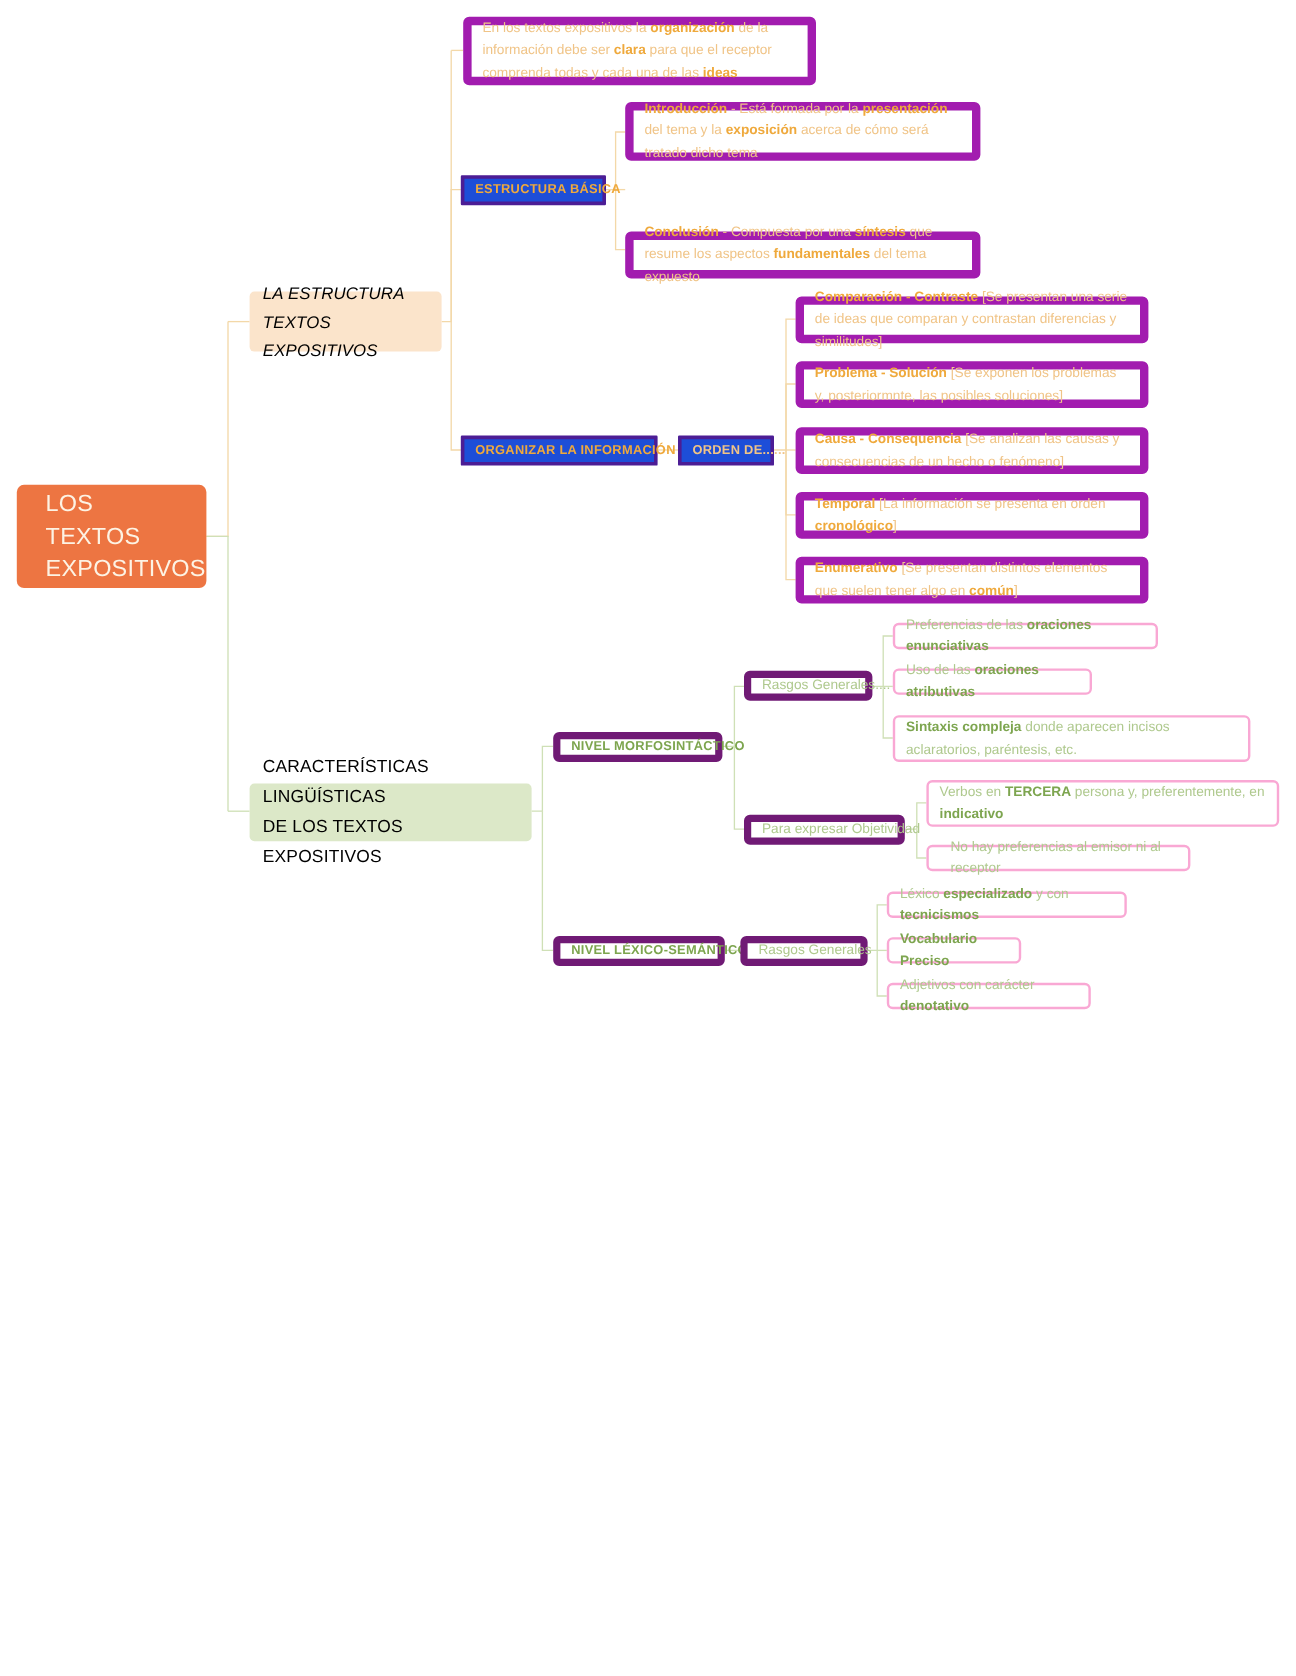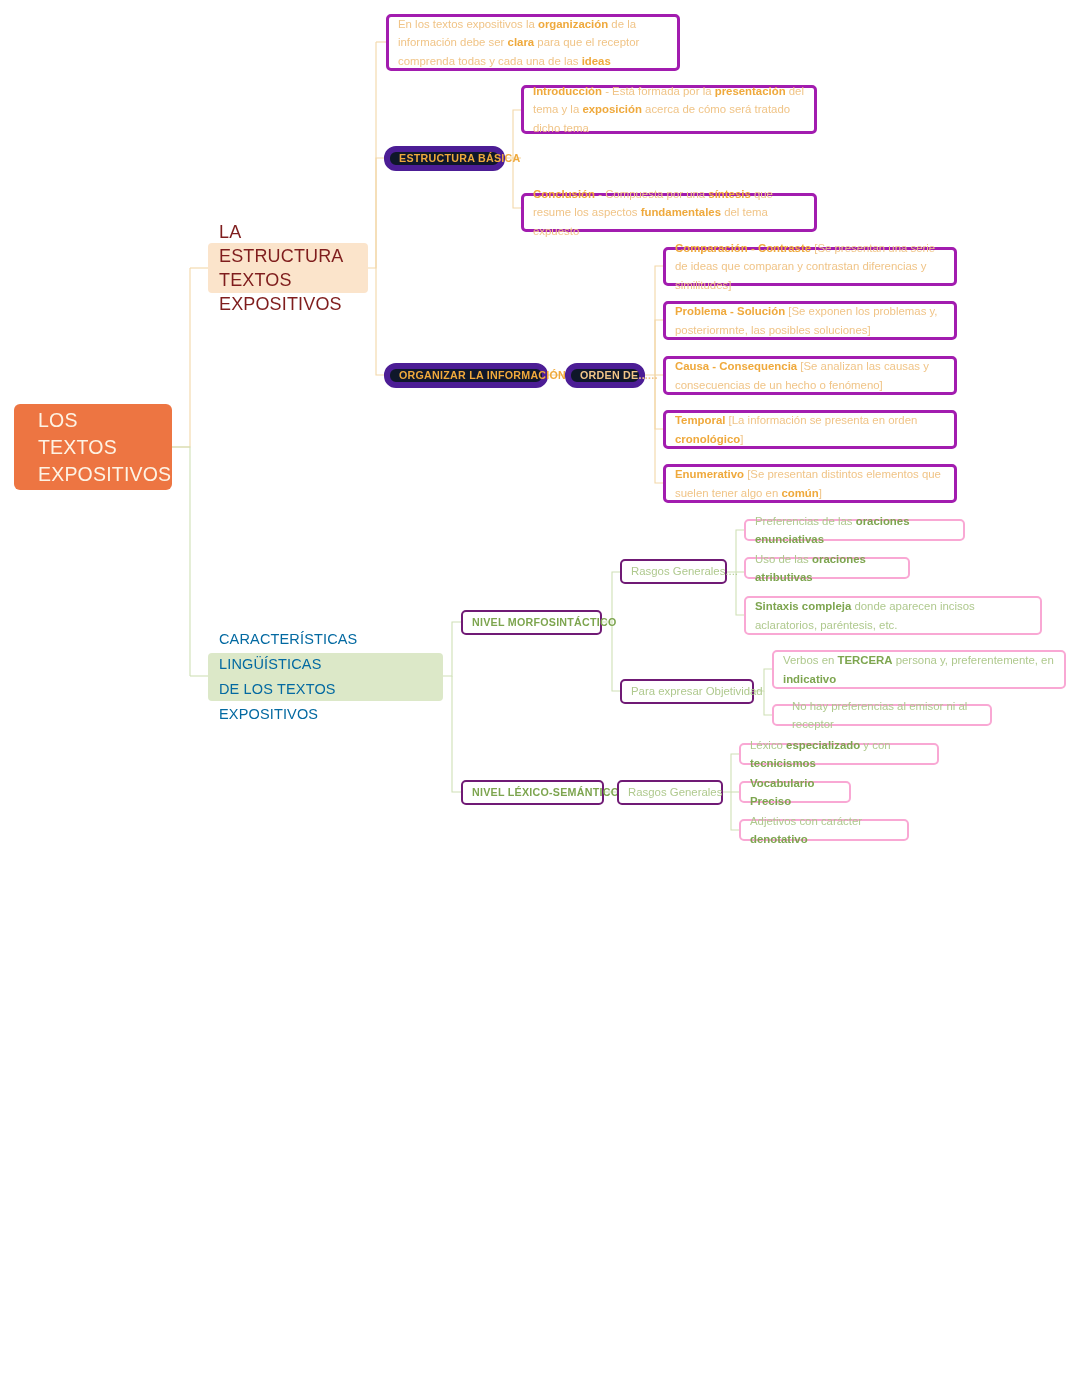--- a/index.html
+++ b/index.html
@@ -44,73 +44,74 @@
     font-size: 19.5px;
     line-height: 27px;
     padding: 9px 24px;
     letter-spacing: .2px;
   }
 
   
   .tint-orange {
     background: #FBE4CB;
     border-radius: 4px;
-    color: #7f1d1d;
-    font-size: 18px;
+    color: #000000;
+    font-size: 14px;
     line-height: 24px;
     padding: 7px 11px;
     letter-spacing: .15px;
+    font-style: italic;
   }
   .o-box {
     background: #ffffff;
-    border: 3px solid #a21caf;
+    border: 7px solid #a21caf;
     border-radius: 5px;
     color: #F0C487;
     font-size: 11.4px;
     line-height: 18.5px;
     padding: 5px 9px;
   }
   .o-box b, .o-box strong { color: #EFA93C; font-weight: bold; }
   .o-cap {
-    background: #0f172a;
-    border: 6px solid #4c1d95;
-    border-radius: 12px;
+    background: #1d4ed8;
+    border: 3px solid #4c1d95;
+    border-radius: 1px;
     color: #EFA93C;
     font-weight: bold;
     font-size: 10.7px;
     line-height: 15px;
     padding: 5px 9px;
     letter-spacing: .25px;
     white-space: nowrap;
   }
   .o-cap.faint { color: #F0C487; }
 
   
   .tint-green {
     background: #DCE8C8;
     border-radius: 4px;
-    color: #0369a1;
+    color: #000000;
     font-size: 14.5px;
     line-height: 25px;
     padding: 7px 11px;
     letter-spacing: .15px;
   }
   .g-box {
     background: #ffffff;
     border: 2px solid #f9a8d4;
     border-radius: 5px;
     color: #AFC98E;
     font-size: 11.4px;
     line-height: 18.5px;
     padding: 5px 9px;
   }
   .g-box b, .g-box strong { color: #7DA54F; font-weight: bold; }
   .g-cap {
     background: #ffffff;
-    border: 2px solid #701a75;
+    border: 6px solid #701a75;
     border-radius: 5px;
     color: #7DA54F;
     font-weight: bold;
     font-size: 10.7px;
     line-height: 15px;
     padding: 5px 9px;
     letter-spacing: .25px;
     white-space: nowrap;
   }
   .g-cap.faint { color: #AFC98E; font-weight: normal; font-size: 11.4px; letter-spacing: 0; }

